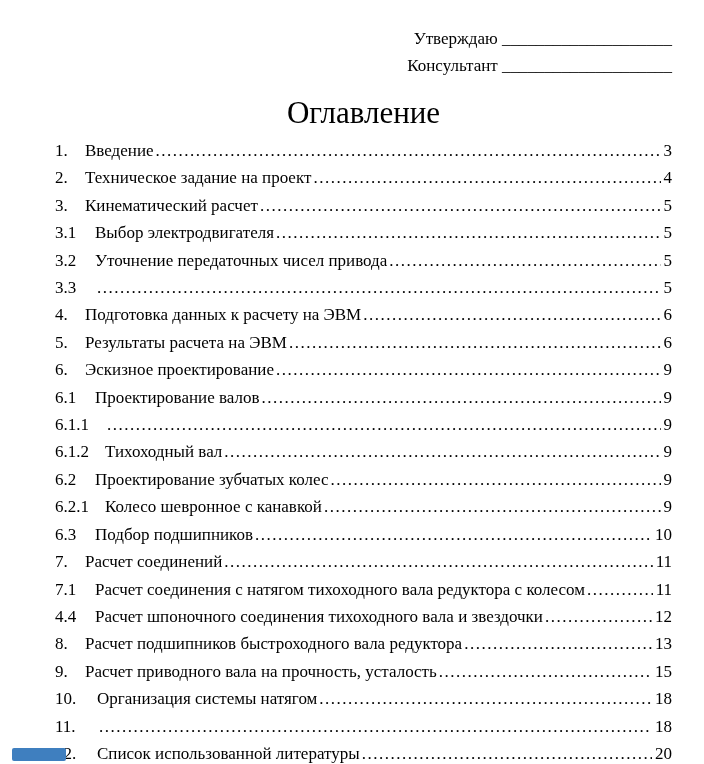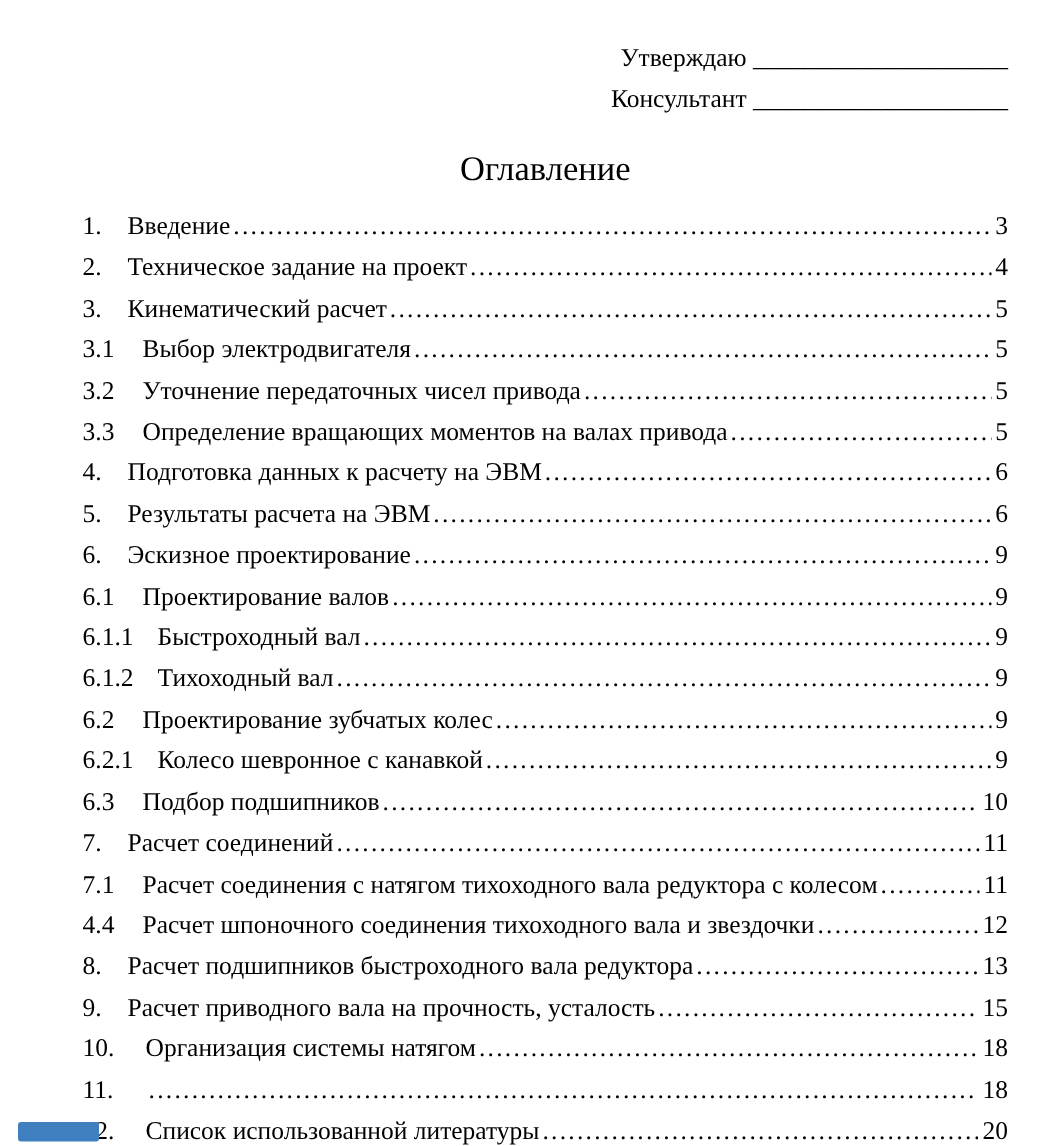--- a/index.html
+++ b/index.html
@@ -13,21 +13,21 @@
   .page { padding: 25px 32px 0 55px; }
 
   .approve-block {
     display: flex; flex-direction: column; align-items: flex-end;
     font-size: 17px; line-height: 27px;
   }
   .sig-line { white-space: pre; }
 
   .toc-title {
     text-align: center;
-    font-size: 23px; font-weight: normal;
+    font-size: 31px; font-weight: normal;
     line-height: 36px;
     margin-top: 16px; margin-bottom: 4px;
   }
 
   .toc-list { font-size: 17px; margin-top: 6px; }
   .toc-row { display: flex; align-items: baseline; line-height: 27.4px; }
   .toc-num { flex: none; }
   .lvl1  .toc-num { width: 30px; }
   .lvl1w .toc-num { width: 42px; }
   .lvl2  .toc-num { width: 40px; }
@@ -93,21 +93,20 @@
     <span class="toc-page">5</span>
   </div>
       <div class="toc-row lvl2">
     <span class="toc-num">3.2</span>
     <span class="toc-label">Уточнение передаточных чисел привода</span>
     <span class="toc-leader"></span>
     <span class="toc-page">5</span>
   </div>
       <div class="toc-row lvl2">
     <span class="toc-num">3.3</span>
-    <span class="toc-label">Определение вращающих моментов на валах привода</span>
     <span class="toc-leader"></span>
     <span class="toc-page">5</span>
   </div>
       <div class="toc-row lvl1">
     <span class="toc-num">4.</span>
     <span class="toc-label">Подготовка данных к расчету на ЭВМ</span>
     <span class="toc-leader"></span>
     <span class="toc-page">6</span>
   </div>
       <div class="toc-row lvl1">
@@ -123,21 +122,20 @@
     <span class="toc-page">9</span>
   </div>
       <div class="toc-row lvl2">
     <span class="toc-num">6.1</span>
     <span class="toc-label">Проектирование валов</span>
     <span class="toc-leader"></span>
     <span class="toc-page">9</span>
   </div>
       <div class="toc-row lvl3">
     <span class="toc-num">6.1.1</span>
-    <span class="toc-label">Быстроходный вал</span>
     <span class="toc-leader"></span>
     <span class="toc-page">9</span>
   </div>
       <div class="toc-row lvl3">
     <span class="toc-num">6.1.2</span>
     <span class="toc-label">Тихоходный вал</span>
     <span class="toc-leader"></span>
     <span class="toc-page">9</span>
   </div>
       <div class="toc-row lvl2">

